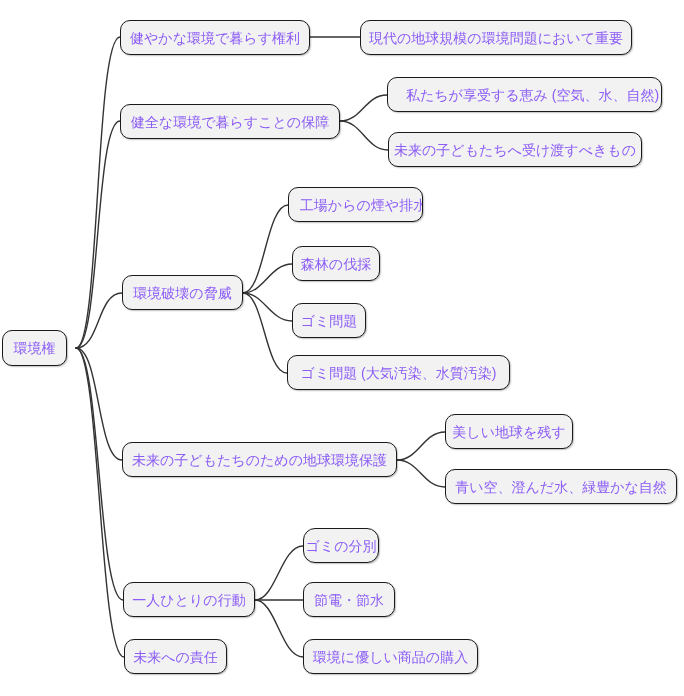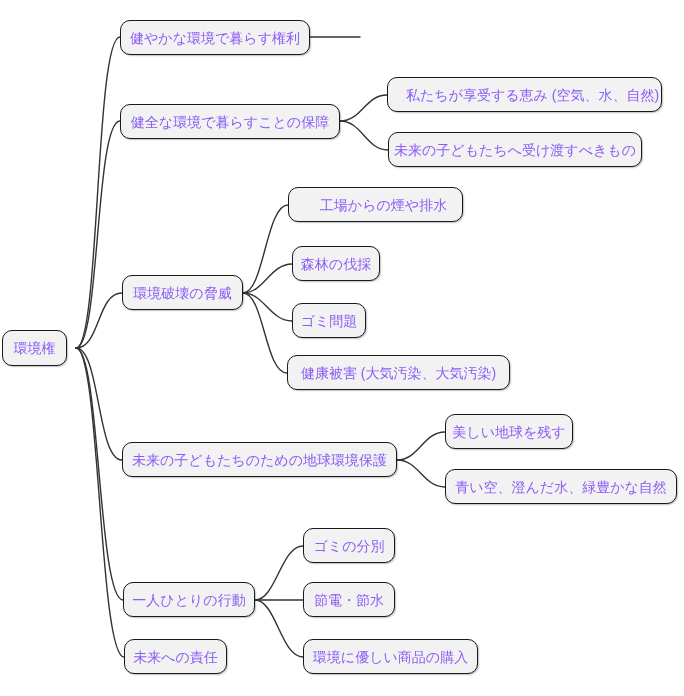--- a/index.html
+++ b/index.html
@@ -79,29 +79,30 @@
 
   <div class="node" style="left:2px; top:330px; width:65px; height:36px;">環境権</div>
 
   <div class="node" style="left:120px; top:20px; width:190px;">健やかな環境で暮らす権利</div>
   <div class="node" style="left:120px; top:104px; width:220px;">健全な環境で暮らすことの保障</div>
   <div class="node" style="left:122px; top:275px; width:121px;">環境破壊の脅威</div>
   <div class="node" style="left:122px; top:442px; width:275px;">未来の子どもたちのための地球環境保護</div>
   <div class="node" style="left:123px; top:582px; width:132px;">一人ひとりの行動</div>
   <div class="node" style="left:124px; top:639px; width:103px;text-align:right;">未来への責任</div>
 
+  <div class="node" style="left:360px; top:20px; width:272px;">現代の地球規模の環境問題において重要</div>
 
   <div class="node" style="left:387px; top:77px; width:275px;padding-left:16px;">私たちが享受する恵み (空気、水、自然)</div>
   <div class="node" style="left:388px; top:132px; width:254px;">未来の子どもたちへ受け渡すべきもの</div>
 
-  <div class="node" style="left:288px; top:187px; width:175px;padding-left:16px;">工場からの煙や排水</div>
+  <div class="node" style="left:288px; top:187px; width:135px;padding-left:16px;">工場からの煙や排水</div>
   <div class="node" style="left:292px; top:246px; width:88px;text-align:center;">森林の伐採</div>
   <div class="node" style="left:292px; top:303px; width:74px;">ゴミ問題</div>
-  <div class="node" style="left:287px; top:355px; width:223px;">健康被害 (大気汚染、大気汚染)</div>
+  <div class="node" style="left:287px; top:355px; width:223px;">ゴミ問題 (大気汚染、水質汚染)</div>
 
   <div class="node" style="left:445px; top:414px; width:128px;">美しい地球を残す</div>
   <div class="node" style="left:445px; top:469px; width:232px;">青い空、澄んだ水、緑豊かな自然</div>
 
-  <div class="node" style="left:303px; top:528px; width:92px;">ゴミの分別</div>
+  <div class="node" style="left:303px; top:528px; width:76px;border-radius:12px;">ゴミの分別</div>
   <div class="node" style="left:303px; top:582px; width:92px;">節電・節水</div>
   <div class="node" style="left:303px; top:639px; width:175px;">環境に優しい商品の購入</div>
 
 </div>
 
 </body></html>

